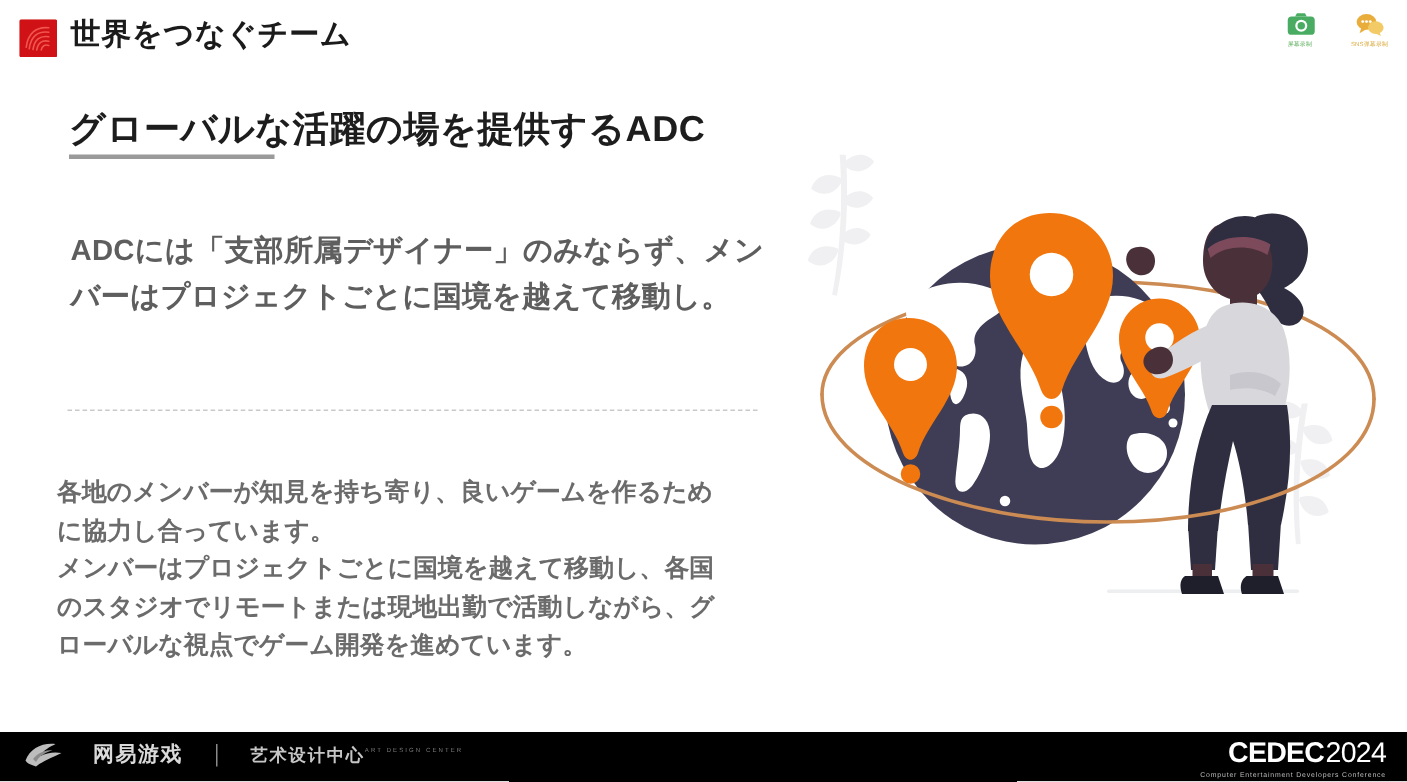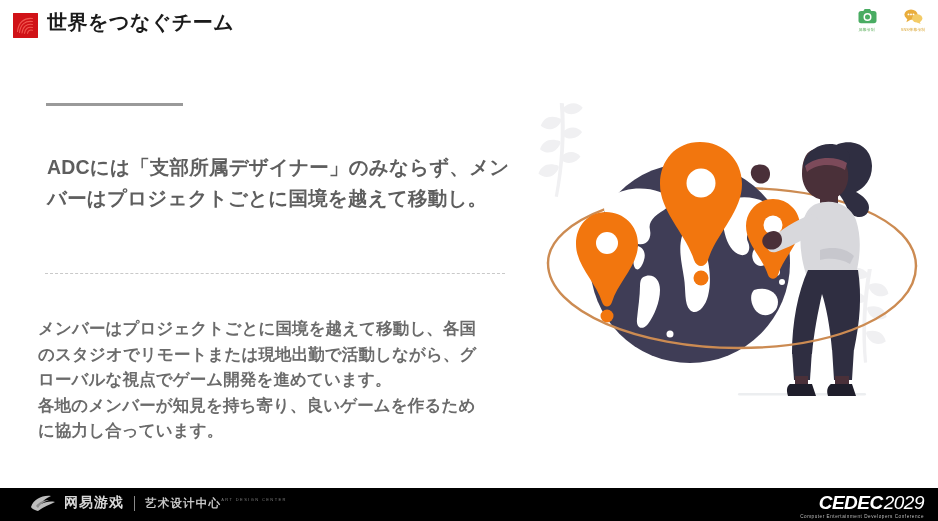--- a/index.html
+++ b/index.html
@@ -136,24 +136,24 @@
 
   
   .footer {
     position: absolute;
     left: 0; top: 488px;
     width: 938px; height: 33px;
     background: #000000;
   }
   .footer-left {
     position: absolute;
-    left: 30px; top: 6px;
+    left: 16px; top: 6px;
     display: flex;
     align-items: center;
-    gap: 8px;
+    gap: 20px;
   }
   .netease-mark { width: 26px; height: 18px; }
   .netease-name {
     font-size: 14px;
     font-weight: 700;
     color: #d9d9d9;
     letter-spacing: 1px;
     white-space: nowrap;
   }
   .footer-bar {
@@ -185,21 +185,20 @@
     position: absolute;
     right: 14px; top: 5px;
     display: flex;
     flex-direction: column;
     align-items: flex-end;
   }
   .cedec-row {
     display: flex;
     align-items: baseline;
     gap: 1px;
-    font-style: italic;
   }
   .cedec-word {
     font-size: 19px;
     font-weight: 700;
     color: #ffffff;
     letter-spacing: -0.5px;
     line-height: 19px;
   }
   .cedec-year {
     font-size: 19px;
@@ -265,29 +264,30 @@
               <circle cx="10.5" cy="6.4" r="0.95"></circle>
             </g>
           </svg>
         </span>
         <span class="cap cap-yellow">SNS弹幕录制</span>
       </div>
 
     </div>
   </div>
 
+  <div class="heading">グローバルな活躍の場を提供するADC</div>
   <div class="heading-rule"></div>
 
   <div class="lead">ADCには「支部所属デザイナー」のみならず、メンバーはプロジェクトごとに国境を越えて移動し。</div>
 
   <div class="divider"></div>
 
   <div class="body-text">
+    <p>各地のメンバーが知見を持ち寄り、良いゲームを作るために協力し合っています。</p>
     <p>メンバーはプロジェクトごとに国境を越えて移動し、各国のスタジオでリモートまたは現地出勤で活動しながら、グローバルな視点でゲーム開発を進めています。</p>
-    <p>各地のメンバーが知見を持ち寄り、良いゲームを作るために協力し合っています。</p>
   </div>
 
   <div class="illustration">
     <svg width="418" height="310" viewBox="0 0 418 310" aria-hidden="true">
 
       <g fill="#f0f0f2">
         <g transform="translate(18,6) rotate(-8)">
           <path d="M22 0 C 20 30, 14 62, 4 92 L7 93 C 18 62, 24 30, 26 1 Z"></path>
           <path d="M21 16 C 12 10, 4 12, 0 20 C 6 27, 16 26, 21 18 Z"></path>
           <path d="M24 6 C 31 0, 40 1, 44 8 C 38 15, 28 14, 24 8 Z"></path>
@@ -433,20 +433,20 @@
       <span class="footer-bar"></span>
       <span class="adc-cn">
         <span class="adc-cn-main">艺术设计中心</span>
         <span class="adc-cn-sub">ART DESIGN CENTER</span>
       </span>
     </div>
 
     <div class="footer-right">
       <span class="cedec-row">
         <span class="cedec-word">CEDEC</span>
-        <span class="cedec-year">2029</span>
+        <span class="cedec-year">2024</span>
       </span>
       <span class="cedec-sub">Computer Entertainment Developers Conference</span>
     </div>
 
   </div>
 
 </div>
 
 </body></html>

